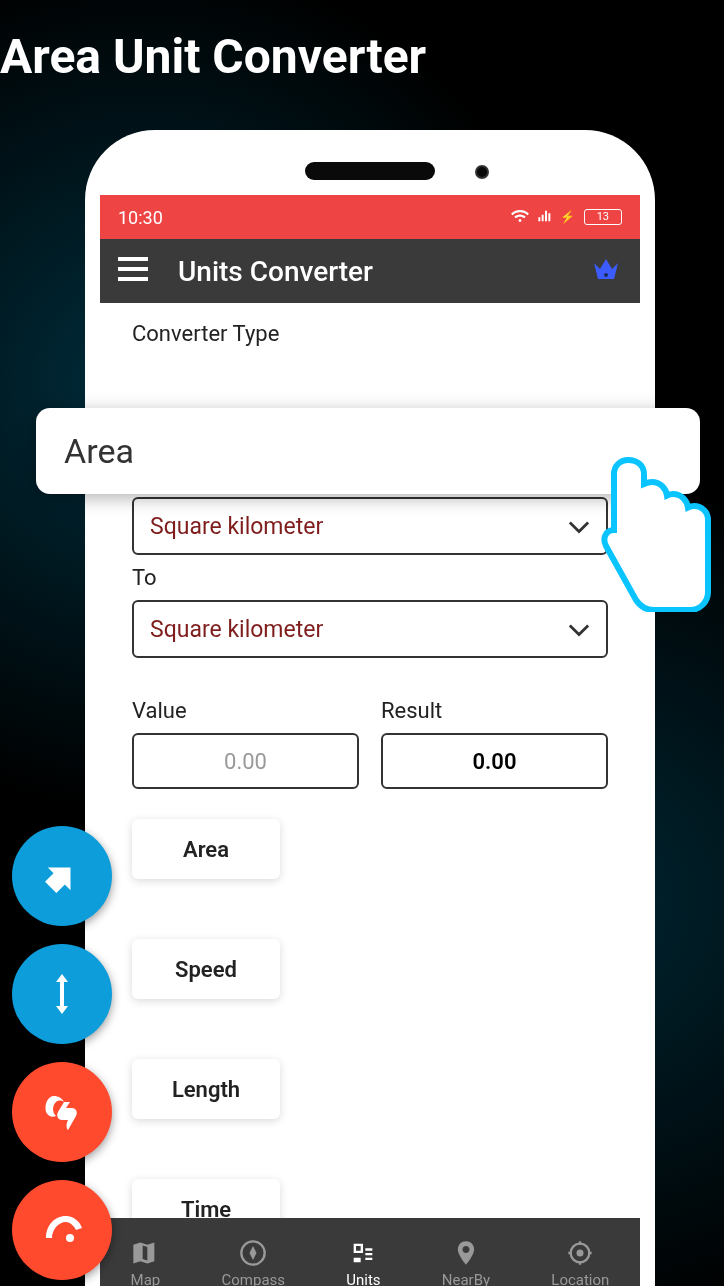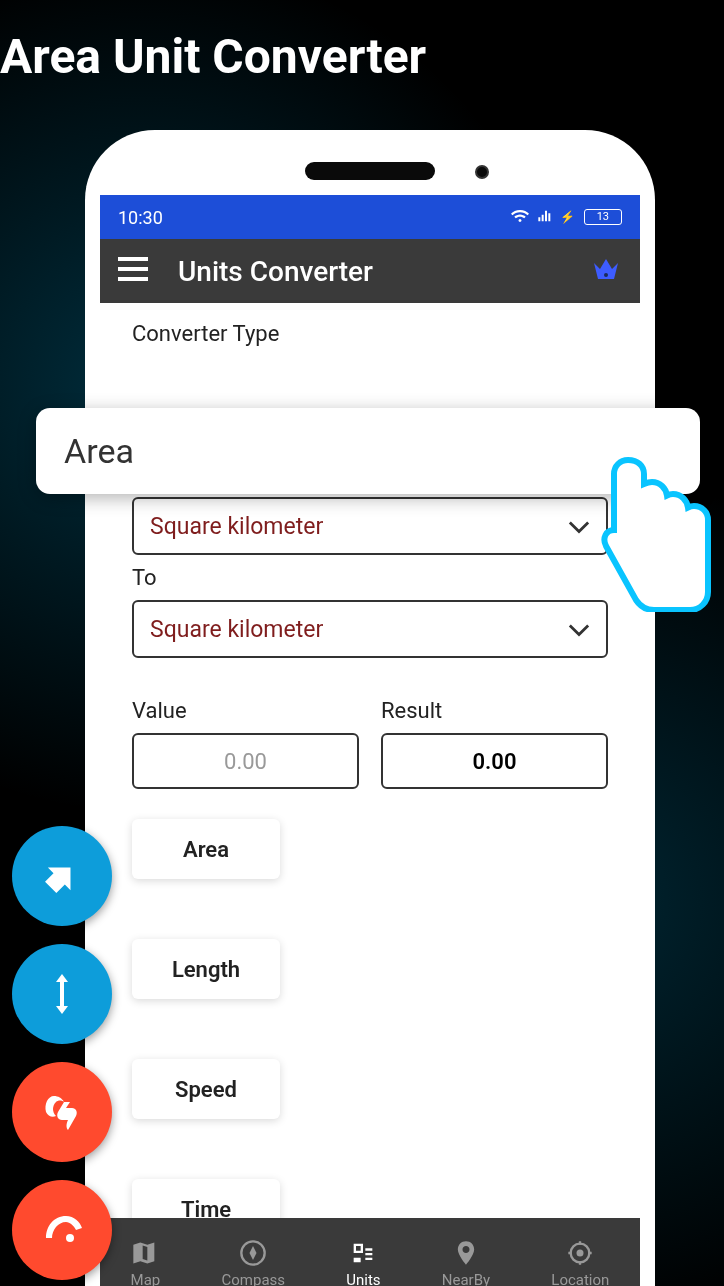--- a/index.html
+++ b/index.html
@@ -4,21 +4,21 @@
 <style>
 * { margin: 0; padding: 0; box-sizing: border-box; font-family: -apple-system, BlinkMacSystemFont, "Segoe UI", Roboto, sans-serif; }
 body { width: 724px; height: 1286px; background: #000; position: relative; overflow: hidden; }
 .bg-texture { position: absolute; inset: 0; background: radial-gradient(circle at 20% 30%, rgba(0,150,200,0.3) 0%, transparent 40%), radial-gradient(circle at 80% 70%, rgba(0,150,200,0.25) 0%, transparent 40%), #000; }
 .title { position: absolute; top: 28px; left: 0; right: 0; text-align: left; color: #fff; font-size: 48px; font-weight: 700; }
 .phone-frame { position: absolute; top: 130px; left: 85px; width: 570px; height: 1180px; background: #fff; border-radius: 70px 70px 0 0; overflow: hidden; }
 .notch { position: absolute; top: 32px; left: 50%; transform: translateX(-50%); width: 130px; height: 18px; background: #0a0a0a; border-radius: 10px; }
 .camera { position: absolute; top: 35px; left: 390px; width: 14px; height: 14px; background: #0a0a0a; border-radius: 50%; border: 2px solid #333; }
 .screen { position: absolute; top: 65px; left: 15px; right: 15px; bottom: 0; background: #fff; overflow: hidden; }
 
-.status-bar { height: 44px; background: #1d4ed8; color: #fff; display: flex; justify-content: space-between; align-items: center; padding: 0 18px; font-size: 18px; }
+.status-bar { height: 44px; background: #ef4444; color: #fff; display: flex; justify-content: space-between; align-items: center; padding: 0 18px; font-size: 18px; }
 .status-icons { display: flex; align-items: center; gap: 8px; font-size: 14px; }
 .battery-box { border: 1.5px solid #fff; border-radius: 3px; padding: 0 12px; font-size: 11px; line-height: 14px; position: relative; }
 
 .app-bar { height: 64px; background: #3a3a3a; display: flex; align-items: center; padding: 0 18px; gap: 30px; }
 .menu-icon { color: #fff; }
 .menu-icon svg { width: 30px; height: 24px; }
 .app-title { flex: 1; color: #fff; font-size: 28px; font-weight: 500; }
 .crown-icon { color: #3d5cff; }
 .crown-icon svg { width: 32px; height: 28px; }
 
@@ -129,22 +129,22 @@
           <div class="input-box placeholder">0.00</div>
         </div>
         <div class="value-col">
           <div class="label">Result</div>
           <div class="input-box result">0.00</div>
         </div>
       </div>
 
       <div class="category-list">
         <div class="cat-item">Area</div>
+        <div class="cat-item">Speed</div>
         <div class="cat-item">Length</div>
-        <div class="cat-item">Speed</div>
         <div class="cat-item">Time</div>
       </div>
     </div>
 
     <div class="bottom-nav">
       <div class="nav-item">
         <svg viewBox="0 0 24 24">
             <path d="M20 3l-6 2-6-2-6 2v16l6-2 6 2 6-2V3zm-6 15.5l-4-1.4V5.5l4 1.4v12.6z"></path>
           </svg>
         <span>Map</span>

